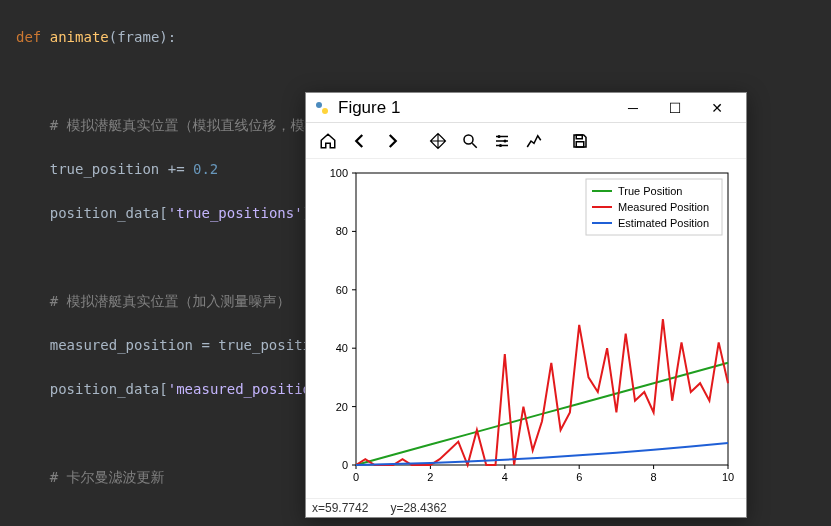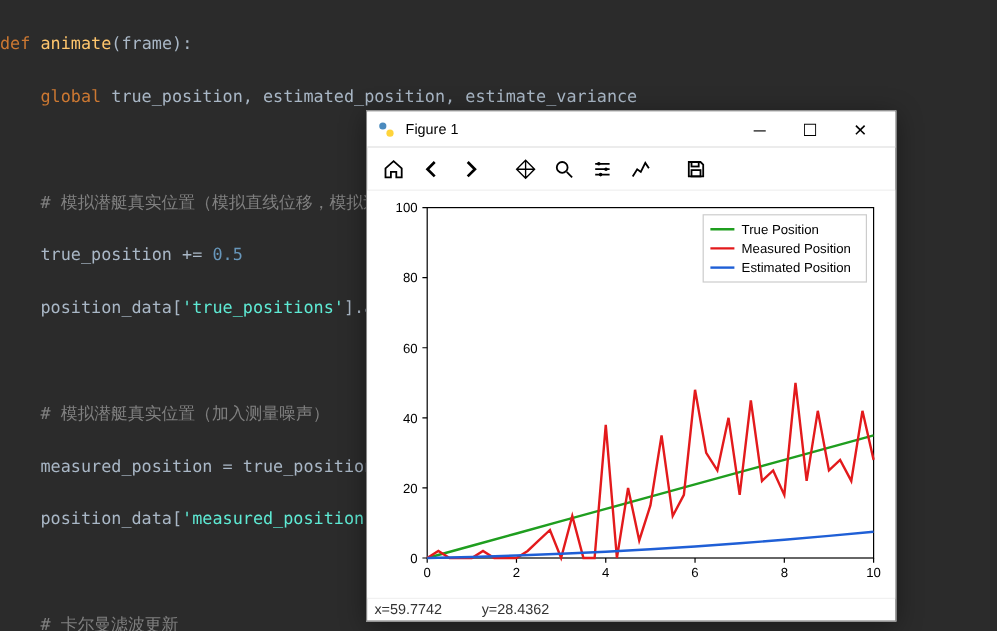--- a/index.html
+++ b/index.html
@@ -11,26 +11,26 @@
     font-size: 14px;
     color: #a9b7c6;
     overflow: hidden;
     position: relative;
   }
   .code-area {
     padding: 4px 0 0 0;
     line-height: 22px;
     white-space: pre;
   }
-  .line { padding-left: 0px; }
+  .line { padding-left: 16px; }
   .kw { color: #cc7832; }
   .fn { color: #ffc66d; }
   .param { color: #a9b7c6; }
   .num { color: #6897bb; }
-  .str { color: #5eead4; }
+  .str { color: #c4b5fd; }
   .comment { color: #808080; }
 
   .figure-window {
     position: absolute;
     left: 305px;
     top: 92px;
     width: 442px;
     height: 426px;
     background: #ffffff;
     border: 1px solid #888;
@@ -46,21 +46,21 @@
     align-items: center;
     padding: 0 8px;
     background: #ffffff;
     border-bottom: 1px solid #e0e0e0;
   }
   .fw-icon {
     width: 16px; height: 16px;
     margin-right: 8px;
     display: flex; align-items: center; justify-content: center;
   }
-  .fw-title { font-size: 12px; flex: 1; }
+  .fw-title { font-size: 17px; flex: 1; }
   .fw-controls { display: flex; gap: 0; }
   .fw-ctrl { width: 42px; height: 28px; display: flex; align-items: center; justify-content: center; font-size: 14px; }
   .fw-toolbar {
     height: 36px;
     display: flex;
     align-items: center;
     gap: 4px;
     padding: 0 8px;
     border-bottom: 1px solid #eee;
   }
@@ -70,38 +70,37 @@
     flex: 1;
     position: relative;
     background: #fff;
   }
   .fw-status {
     height: 19px;
     font-size: 12px;
     padding: 2px 6px;
     color: #333;
     display: flex;
-    gap: 33px;
+    gap: 22px;
     align-items: center;
     border-top: 1px solid #eee;
   }
   svg { display: block; }
   .axis-label { font-family: Arial, sans-serif; font-size: 11px; fill: #000; }
   .legend-text { font-family: Arial, sans-serif; font-size: 11px; fill: #000; }
   .legend-box { fill: #fff; stroke: #ccc; stroke-width: 1; }
 </style>
 </head>
 <body>
 
 <div class="code-area">
 <div class="line"><span class="kw">def</span> <span class="fn">animate</span>(<span class="param">frame</span>):</div>
-<div class="line">    <span class="kw">global</span> <span>true_position, estimated_position, estimate_variance</span></div>
 <div class="line"> </div>
 <div class="line">    <span class="comment"># 模拟潜艇真实位置（模拟直线位移，模拟过程噪声）</span></div>
-<div class="line">    <span>true_position += </span><span class="num">0.5</span></div>
+<div class="line">    <span>true_position += </span><span class="num">0.2</span></div>
 <div class="line">    <span>position_data[</span><span class="str">'true_positions'</span><span>].a</span></div>
 <div class="line"> </div>
 <div class="line">    <span class="comment"># 模拟潜艇真实位置（加入测量噪声）</span></div>
 <div class="line">    <span>measured_position = true_position</span></div>
 <div class="line">    <span>position_data[</span><span class="str">'measured_positions</span></div>
 <div class="line"> </div>
 <div class="line">    <span class="comment"># 卡尔曼滤波更新</span></div>
 
 
 

